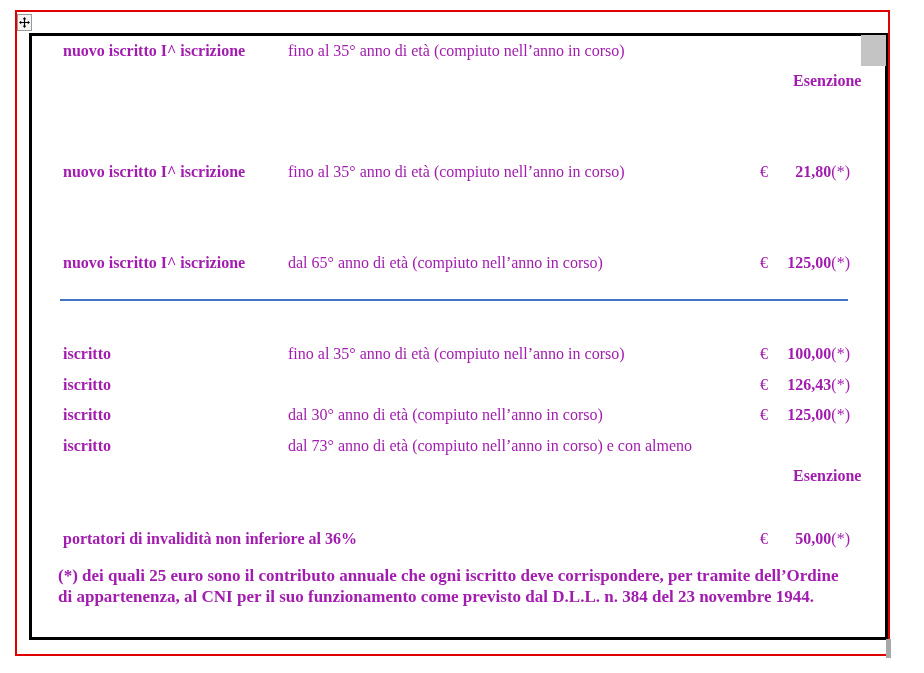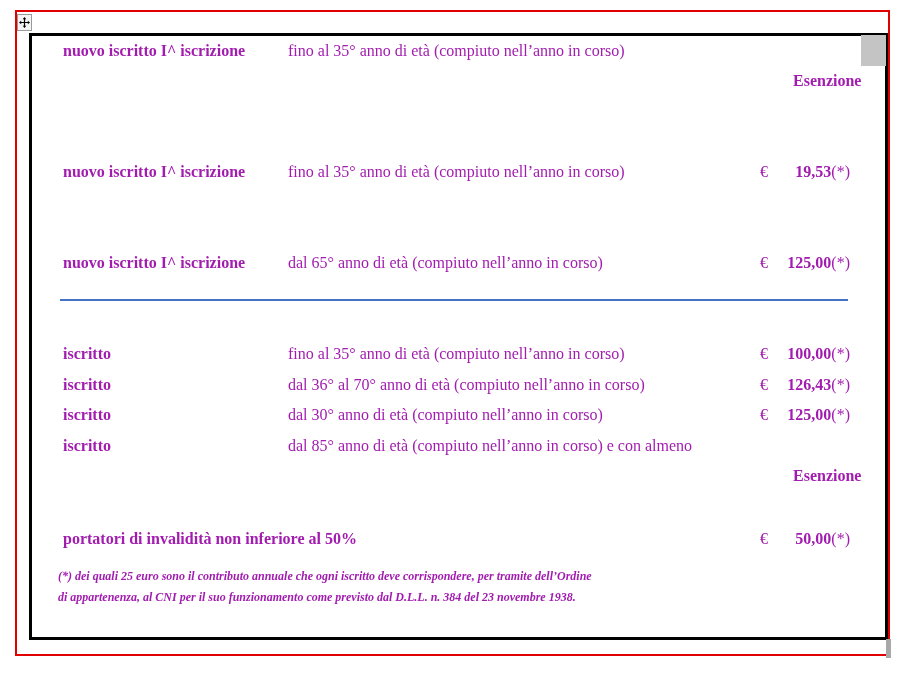--- a/index.html
+++ b/index.html
@@ -33,22 +33,22 @@
   .euro{position:absolute;left:0;top:0;}
   .amt-group{position:absolute;right:0;top:0;white-space:nowrap;}
   .amt{font-weight:bold;}
   .ast{font-weight:normal;}
   .exemption{position:absolute;left:2px;top:0;font-weight:bold;white-space:nowrap;margin-left:31px;}
   #divider{
     position:absolute;left:60px;top:299px;width:788px;height:0;
     border-top:2px solid #4472c4;
   }
   .footnote-line{
-    position:absolute;left:58px;width:792px;font-size:12px;line-height:20px;
-    font-weight:bold;font-style:italic;white-space:nowrap;
+    position:absolute;left:58px;width:792px;font-size:17px;line-height:20px;
+    font-weight:bold;white-space:nowrap;
   }
 </style>
 </head>
 <body>
 
 <div id="page">
 
   <div id="page-border"></div>
 
   <div id="move-handle">
@@ -73,21 +73,21 @@
     <span class="c3">
       <span class="exemption">Esenzione</span>
     </span>
   </div>
 
   <div class="row" style="top:161px">
     <span class="c1">nuovo iscritto I^ iscrizione</span>
     <span class="c2">fino al 35° anno di età (compiuto nell’anno in corso)</span>
     <span class="c3">
       <span class="euro">€</span>
-      <span class="amt-group"><span class="amt">19,53</span><span class="ast">(*)</span></span>
+      <span class="amt-group"><span class="amt">21,80</span><span class="ast">(*)</span></span>
     </span>
   </div>
 
   <div class="row" style="top:252px">
     <span class="c1">nuovo iscritto I^ iscrizione</span>
     <span class="c2">dal 65° anno di età (compiuto nell’anno in corso)</span>
     <span class="c3">
       <span class="euro">€</span>
       <span class="amt-group"><span class="amt">125,00</span><span class="ast">(*)</span></span>
     </span>
@@ -99,51 +99,50 @@
     <span class="c1">iscritto</span>
     <span class="c2">fino al 35° anno di età (compiuto nell’anno in corso)</span>
     <span class="c3">
       <span class="euro">€</span>
       <span class="amt-group"><span class="amt">100,00</span><span class="ast">(*)</span></span>
     </span>
   </div>
 
   <div class="row" style="top:374px">
     <span class="c1">iscritto</span>
-    <span class="c2">dal 36° al 70° anno di età (compiuto nell’anno in corso)</span>
     <span class="c3">
       <span class="euro">€</span>
       <span class="amt-group"><span class="amt">126,43</span><span class="ast">(*)</span></span>
     </span>
   </div>
 
   <div class="row" style="top:404px">
     <span class="c1">iscritto</span>
     <span class="c2">dal 30° anno di età (compiuto nell’anno in corso)</span>
     <span class="c3">
       <span class="euro">€</span>
       <span class="amt-group"><span class="amt">125,00</span><span class="ast">(*)</span></span>
     </span>
   </div>
 
   <div class="row" style="top:435px">
     <span class="c1">iscritto</span>
-    <span class="c2">dal 85° anno di età (compiuto nell’anno in corso) e con almeno</span>
+    <span class="c2">dal 73° anno di età (compiuto nell’anno in corso) e con almeno</span>
   </div>
 
   <div class="row" style="top:465px">
     <span class="c3">
       <span class="exemption">Esenzione</span>
     </span>
   </div>
 
   <div class="row" style="top:528px">
-    <span class="c1">portatori di invalidità non inferiore al 50%</span>
+    <span class="c1">portatori di invalidità non inferiore al 36%</span>
     <span class="c3">
       <span class="euro">€</span>
       <span class="amt-group"><span class="amt">50,00</span><span class="ast">(*)</span></span>
     </span>
   </div>
 
   <div class="footnote-line" style="top:566px">(*) dei quali 25 euro sono il contributo annuale che ogni iscritto deve corrispondere, per tramite dell’Ordine</div>
-  <div class="footnote-line" style="top:587px">di appartenenza, al CNI per il suo funzionamento come previsto dal D.L.L. n. 384 del 23 novembre 1938.</div>
+  <div class="footnote-line" style="top:587px">di appartenenza, al CNI per il suo funzionamento come previsto dal D.L.L. n. 384 del 23 novembre 1944.</div>
 
 </div>
 
 </body></html>

